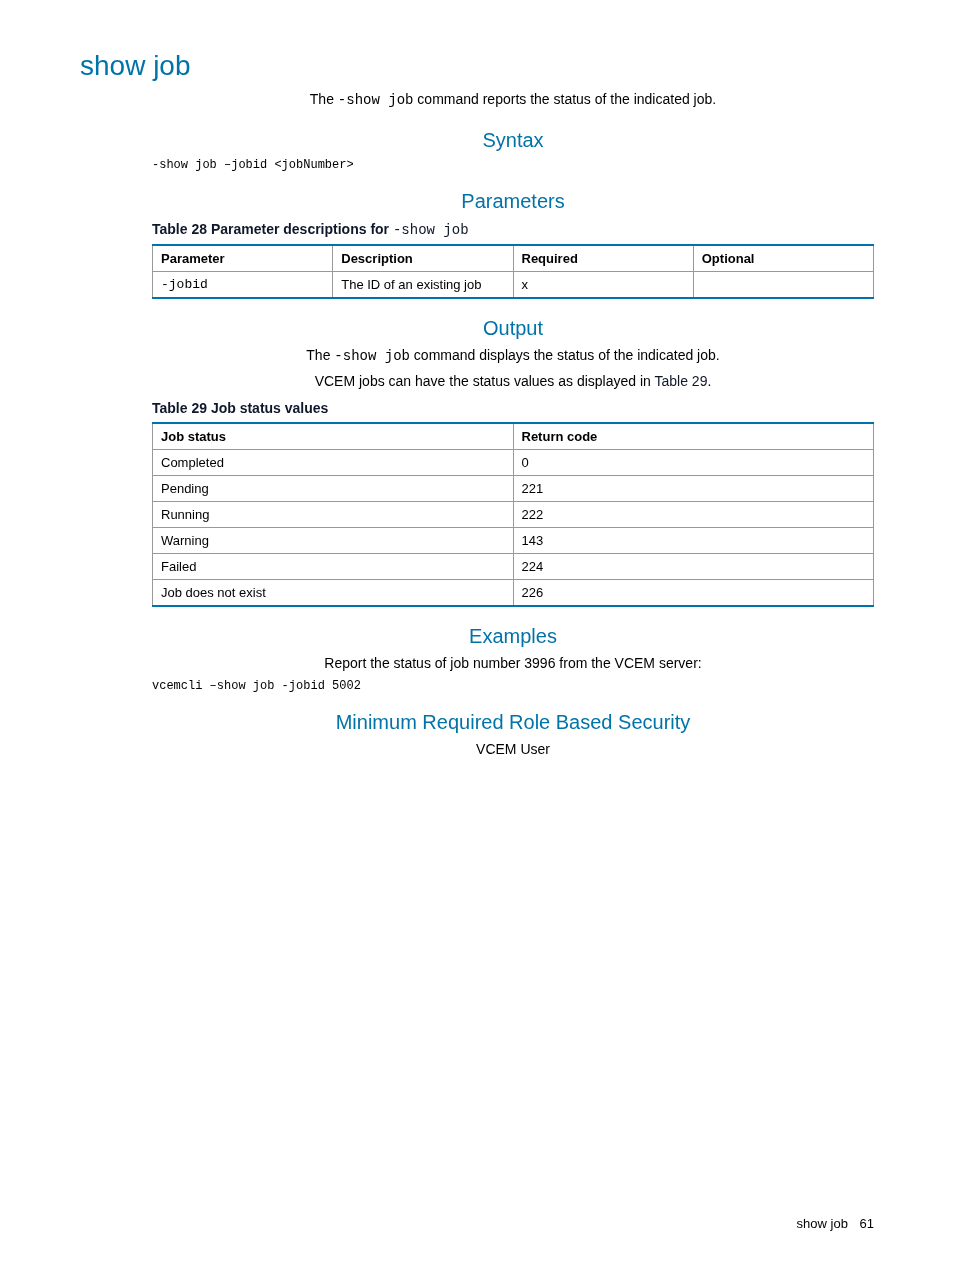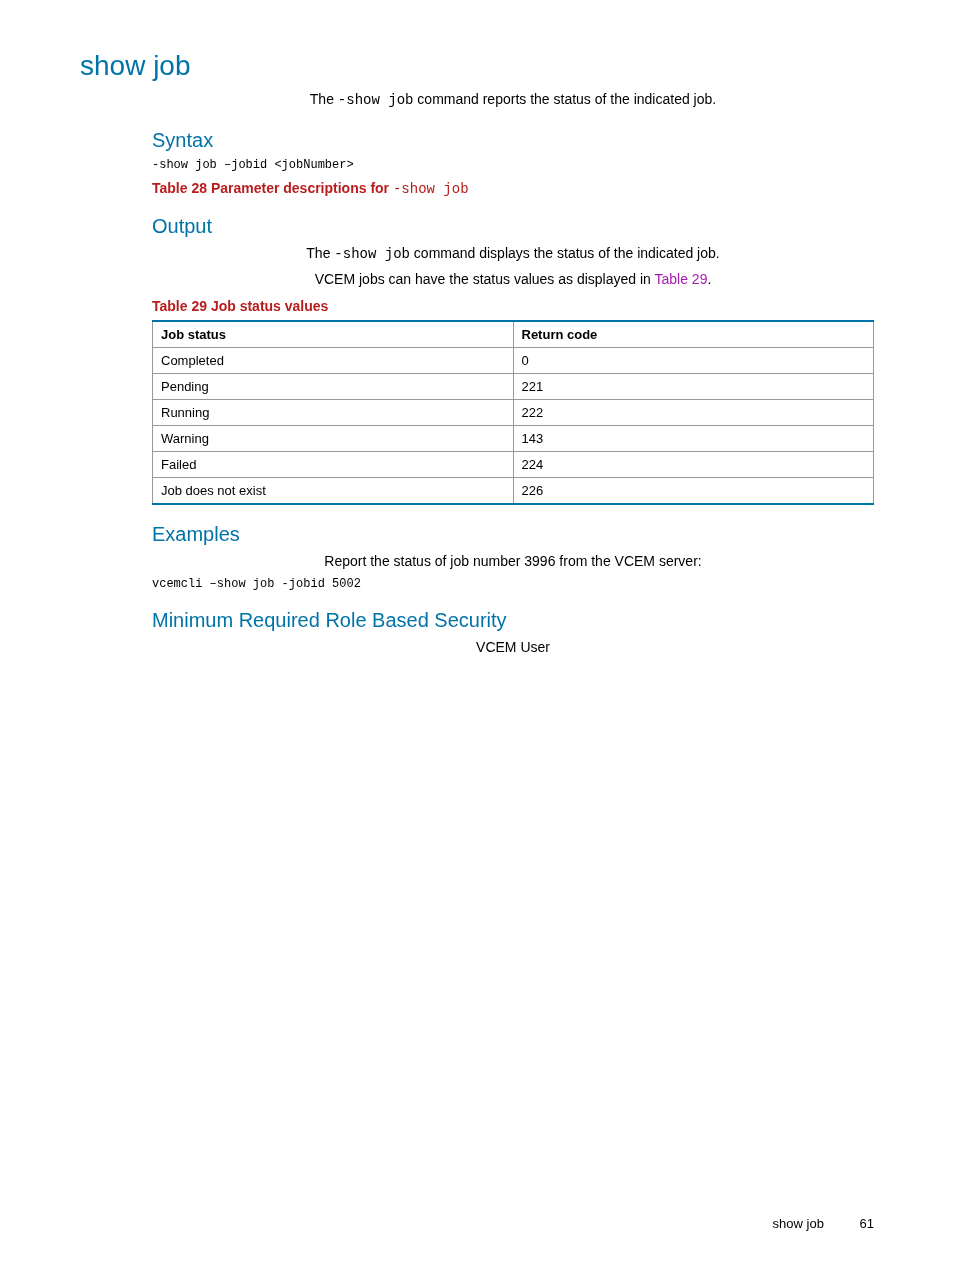--- a/index.html
+++ b/index.html
@@ -32,28 +32,29 @@
   }
   .mono {
     font-family: "Courier New", monospace;
     font-size: 14px;
   }
   .section-heading {
     color: #0073a8;
     font-size: 20px;
     font-weight: normal;
     margin: 18px 0 6px 72px;
+    text-align: center;
   }
   .code-line {
     font-family: "Courier New", monospace;
     margin-left: 72px;
     font-size: 12px;
   }
   .table-title {
-    color: #b91c1c;
+    color: #0f172a;
     font-size: 14px;
     font-weight: bold;
     margin: 8px 0 6px 72px;
   }
   .table-title .mono-part {
     font-family: "Courier New", monospace;
     font-weight: normal;
   }
   table.param-table, table.status-table {
     border-collapse: collapse;
@@ -80,48 +81,65 @@
   }
   table.param-table tr:first-child th,
   table.status-table tr:first-child th {
     border-top: none;
   }
   table.param-table tr:last-child td,
   table.status-table tr:last-child td {
     border-bottom: none;
   }
   .link {
-    color: #a21caf;
+    color: #0f172a;
   }
   .footer {
     position: absolute;
     bottom: 40px;
     right: 80px;
     font-size: 13px;
   }
   .footer .pg {
-    margin-left: 32px;
+    margin-left: 8px;
   }
 </style>
 </head>
 <body>
 
 <div class="page">
   <h1 class="top-title">show job</h1>
 
   <p class="body-text">
     <span>The </span><span class="mono">-show job</span><span> command reports the status of the indicated job.</span>
   </p>
 
   <h2 class="section-heading">Syntax</h2>
   <div class="code-line">-show job –jobid &lt;jobNumber&gt;</div>
 
+  <h2 class="section-heading">Parameters</h2>
   <div class="table-title">
     <span>Table 28 Parameter descriptions for </span><span class="mono-part">-show job</span>
   </div>
+  <table class="param-table">
+    <tbody>
+        <tr>
+      <th style="width:25%">Parameter</th>
+      <th style="width:25%">Description</th>
+      <th style="width:25%">Required</th>
+      <th style="width:25%">Optional</th>
+    </tr>
+    <tr>
+      <td class="mono">-jobid</td>
+      <td>The ID of an existing job</td>
+      <td>x</td>
+      <td></td>
+    </tr>
+  </tbody>
+    </table>
 
   <h2 class="section-heading">Output</h2>
   <p class="body-text">
     <span>The </span><span class="mono">-show job</span><span> command displays the status of the indicated job.</span>
   </p>
   <p class="body-text">
     <span>VCEM jobs can have the status values as displayed in </span><span class="link">Table 29</span><span>.</span>
   </p>
 
   <div class="table-title">Table 29 Job status values</div>

